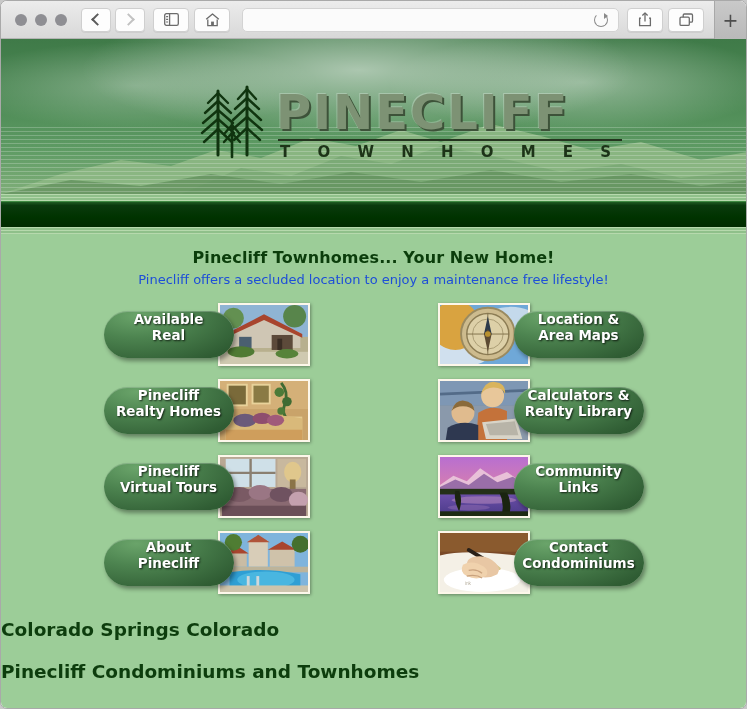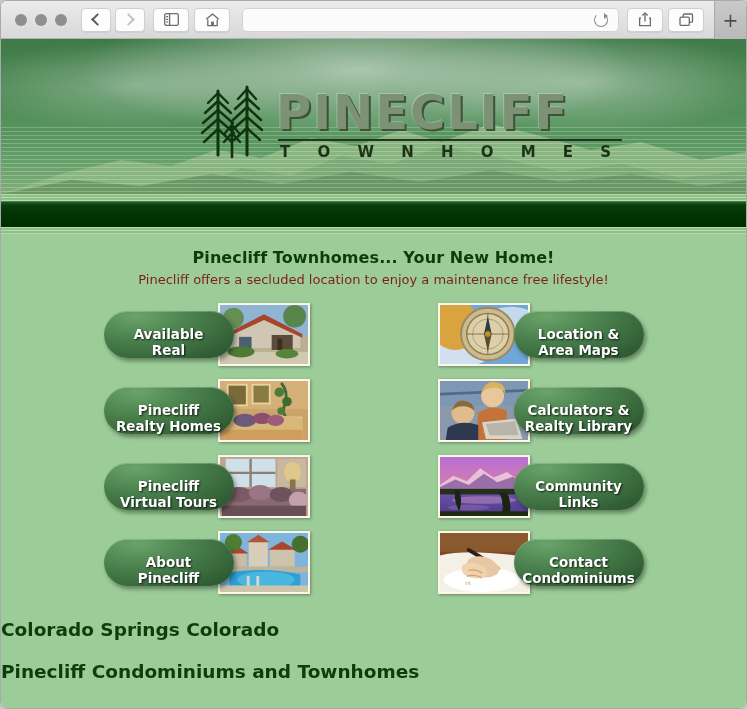--- a/index.html
+++ b/index.html
@@ -139,21 +139,21 @@
       #b6d9ad 0px, #b6d9ad 1px,
       #8fc08a 1px, #8fc08a 3px);
   }
 
   
   .headline { text-align: center; padding-top: 14px; }
   .headline h1 {
     font-size: 16px; font-weight: bold; color: #0b3d0b;
     letter-spacing: .1px;
   }
-  .headline p { font-size: 13px; color: #7f1d1d; margin-top: 5px; }
+  .headline p { font-size: 13px; color: #1d4ed8; margin-top: 5px; }
 
   
   .grid {
     margin-top: 16px;
     display: flex;
     justify-content: center;
     gap: 128px;
     padding: 0 0px;
   }
   .col { display: flex; flex-direction: column; gap: 13px; }
@@ -166,21 +166,21 @@
     box-shadow: 1px 1px 3px rgba(0,0,0,.35);
     overflow: hidden;
   }
   .navitem .pill {
     position: absolute; top: 8px;
     width: 130px; height: 47px;
     border-radius: 24px;
     background:
       radial-gradient(ellipse 90% 110% at 25% 10%, #6aa46a 0%, #4d8450 42%, #2f5c33 100%);
     box-shadow: 2px 3px 4px rgba(0,0,0,.38), inset 0 1px 0 rgba(255,255,255,.22);
-    display: flex; align-items: flex-end; justify-content: center;
+    display: flex; align-items: flex-start; justify-content: center;
     text-align: center;
     color: #ffffff;
     font-size: 13.5px; font-weight: bold; line-height: 16px;
     text-shadow: 1px 1px 2px rgba(0,0,0,.75);
   }
   
   .col.left .thumb { right: 0; }
   .col.left .pill  { left: 0; z-index: 2; }
   
   .col.right .thumb { left: 0; }

